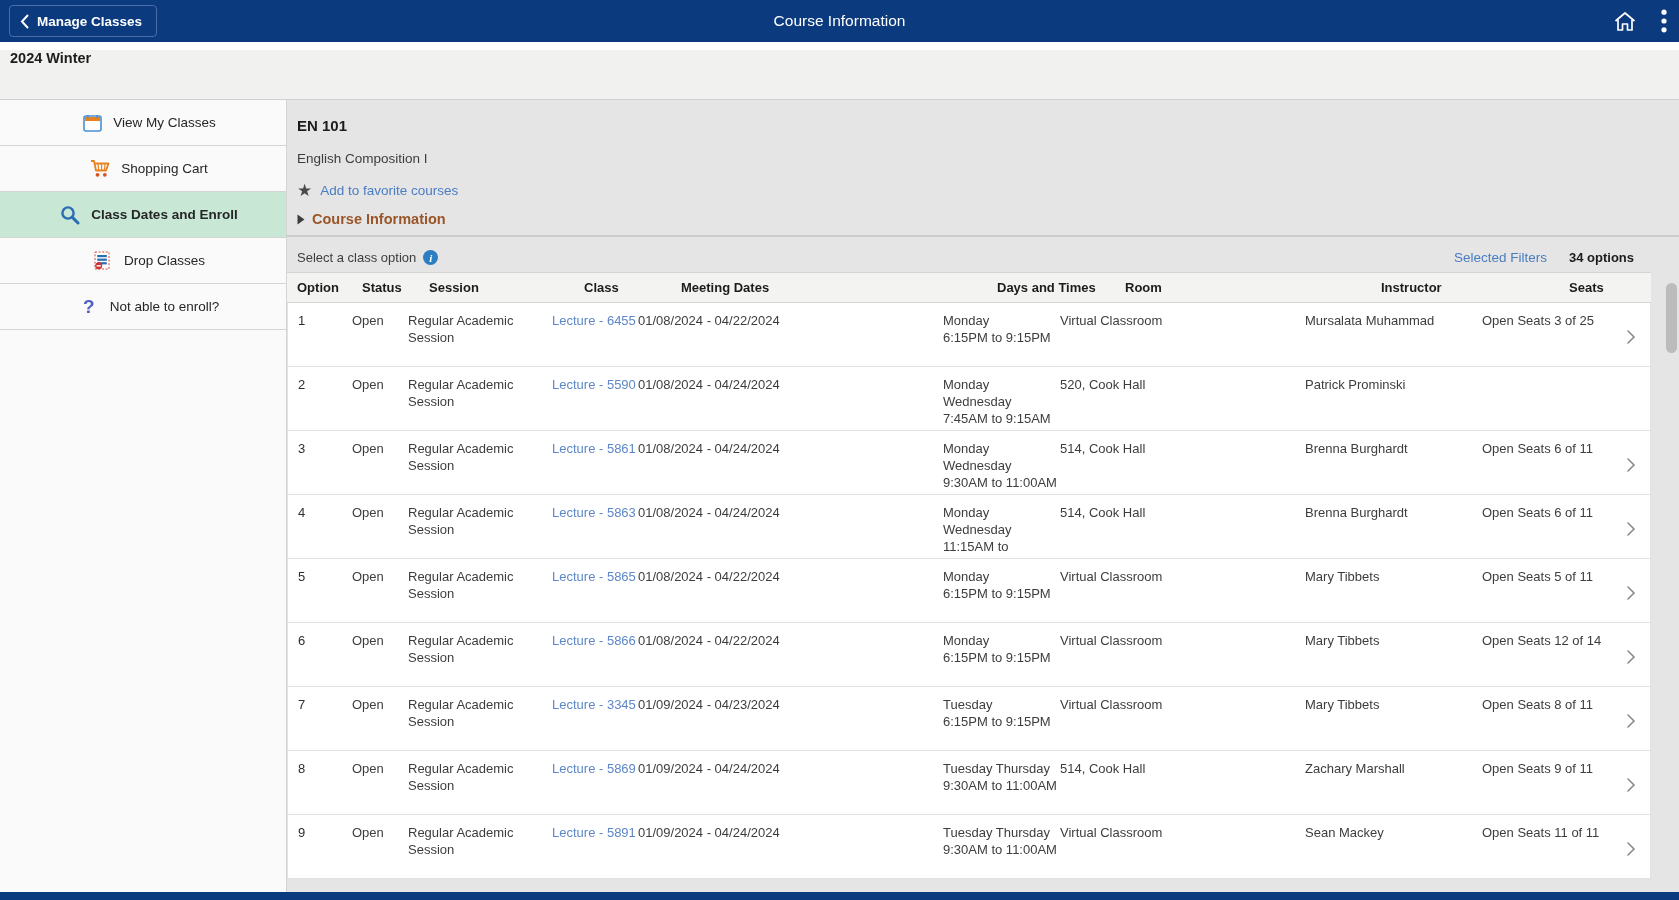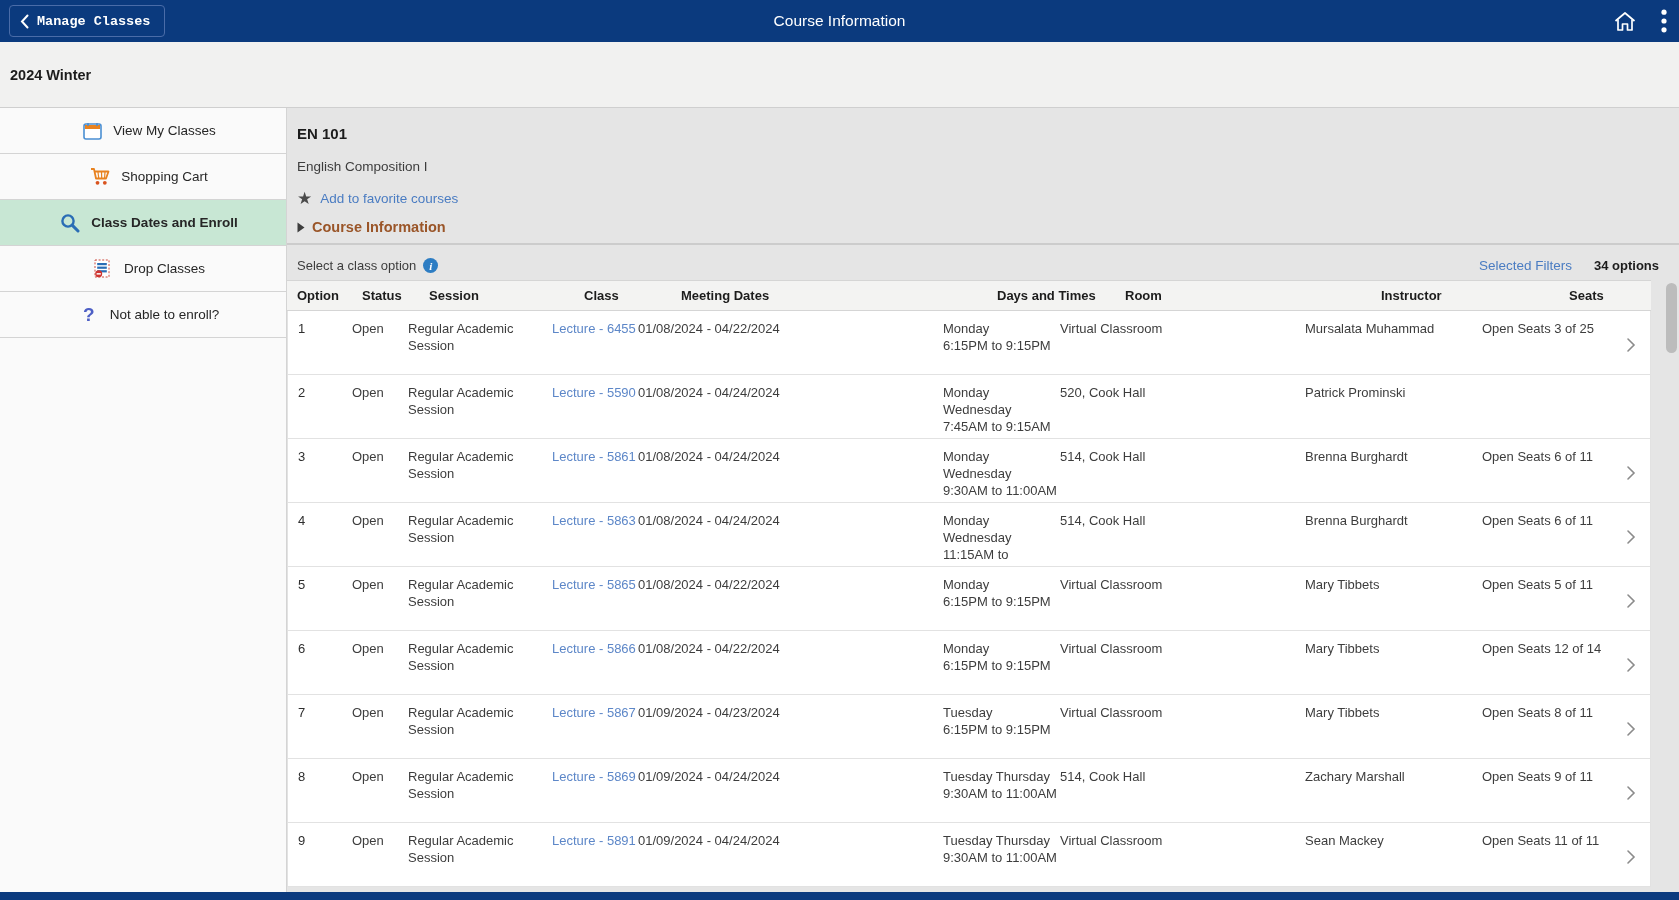--- a/index.html
+++ b/index.html
@@ -20,27 +20,27 @@
   *{box-sizing:border-box;margin:0;padding:0;}
   html,body{width:1679px;height:900px;overflow:hidden;}
   body{font-family:"Liberation Sans","DejaVu Sans",sans-serif;color:var(--text);background:#fff;}
   .app{position:relative;width:1679px;height:900px;overflow:hidden;background:#fff;}
 
   
   .topbar{position:relative;height:42px;background:var(--navy);display:flex;align-items:center;}
   .back-btn{position:absolute;left:9px;top:5px;height:32px;padding:0 14px 0 10px;
     background:transparent;border:1px solid var(--navy-border);border-radius:4px;
     color:#fff;font-size:13.5px;font-weight:bold;display:flex;align-items:center;gap:8px;cursor:pointer;
-    font-family:Liberation Mono, monospace;}
+    font-family:Liberation Sans, sans-serif;}
   .topbar-title{position:absolute;left:0;right:0;text-align:center;color:#fff;font-size:15.5px;}
   .topbar-actions{position:absolute;right:12px;top:0;height:42px;display:flex;align-items:center;gap:24px;}
   .icon-btn{background:none;border:none;cursor:pointer;display:flex;align-items:center;padding:0;}
 
   
-  .term-bar{height:66px;background:var(--gray-bar);display:flex;align-items:center;border-bottom:1px solid #cfcfcf;}
+  .term-bar{height:50px;background:var(--gray-bar);display:flex;align-items:flex-start;border-bottom:1px solid #cfcfcf;margin-top:8px;}
   .term-label{font-size:14.5px;font-weight:bold;color:var(--text-dark);margin-left:10px;}
 
   
   .body-region{display:flex;height:797px;overflow:hidden;}
   .sidebar{width:287px;min-width:287px;background:var(--side-bg);border-right:1px solid var(--divider);}
   .side-item{height:46px;display:flex;align-items:center;gap:10px;padding-left:11px;
     border-bottom:1px solid var(--divider);font-size:13.5px;color:#262626;cursor:pointer;justify-content:center;}
   .side-item .ic{width:22px;display:flex;justify-content:center;}
   .side-item.selected{background:var(--green-sel);font-weight:bold;}
   .qmark{color:#4d5fc5;font-weight:bold;font-size:19px;}
@@ -48,21 +48,21 @@
   
   .content{flex:1;background:#e5e5e5;padding-top:17px;overflow:hidden;position:relative;}
   .course-code{font-size:15px;font-weight:bold;color:var(--text-dark);margin:0 0 0 10px;}
   .course-name{font-size:13.5px;margin:17px 0 0 10px;}
   .fav-row{display:flex;align-items:center;gap:8px;margin:16px 0 0 10px;}
   .star{color:#4a4a4a;font-size:17px;line-height:1;}
   a.lnk{color:var(--link);text-decoration:none;font-size:13.5px;cursor:pointer;}
   .section-row{display:flex;align-items:center;gap:7px;margin:12px 0 0 10px;padding-bottom:8px;cursor:pointer;}
   .section-row .sec-label{color:var(--brown);font-weight:bold;font-size:14.5px;}
   .sec-hr{border:none;border-top:1px solid #ccc;margin:0;}
-  .prompt-row{display:flex;align-items:flex-end;justify-content:space-between;margin:13px 0 0 10px;padding-right:20px;}
+  .prompt-row{display:flex;align-items:flex-end;justify-content:space-between;margin:13px 0 0 10px;padding-right:45px;}
   .prompt-left{display:flex;align-items:center;gap:7px;font-size:13px;}
   .prompt-right{display:flex;align-items:center;gap:22px;}
   .opt-count{font-size:13px;font-weight:bold;color:var(--text-dark);}
   .info-icon{width:15px;height:15px;border-radius:50%;background:#2d7dc3;color:#fff;
     font-family:"Liberation Serif",serif;font-style:italic;font-weight:bold;font-size:11px;
     display:inline-flex;align-items:center;justify-content:center;cursor:pointer;}
 
   
   .ctable{margin-top:7px;width:1364px;}
   .thead-row,.trow{display:grid;grid-template-columns:64px 56px 144px 86px 305px 117px 245px 177px 170px;}
@@ -341,21 +341,21 @@
                     <path d="M2 2 L8 8 L2 14" stroke="#8b8b8b" stroke-width="1.6" fill="none" stroke-linecap="round"></path>
                   </svg>
       </span>
     </div>
   </div>
 
   <div class="trow">
     <div class="c first">7</div>
     <div class="c">Open</div>
     <div class="c">Regular Academic Session</div>
-    <div class="c"><a class="class-lnk">Lecture - 5867</a></div>
+    <div class="c"><a class="class-lnk">Lecture - 3345</a></div>
     <div class="c">01/09/2024 - 04/23/2024</div>
     <div class="c">
       <div>Tuesday</div>
       <div>6:15PM to 9:15PM</div>
     </div>
     <div class="c">Virtual Classroom</div>
     <div class="c">Mary Tibbets</div>
     <div class="c">
       <span>Open Seats 8 of 11</span>
       <span class="row-chev">

